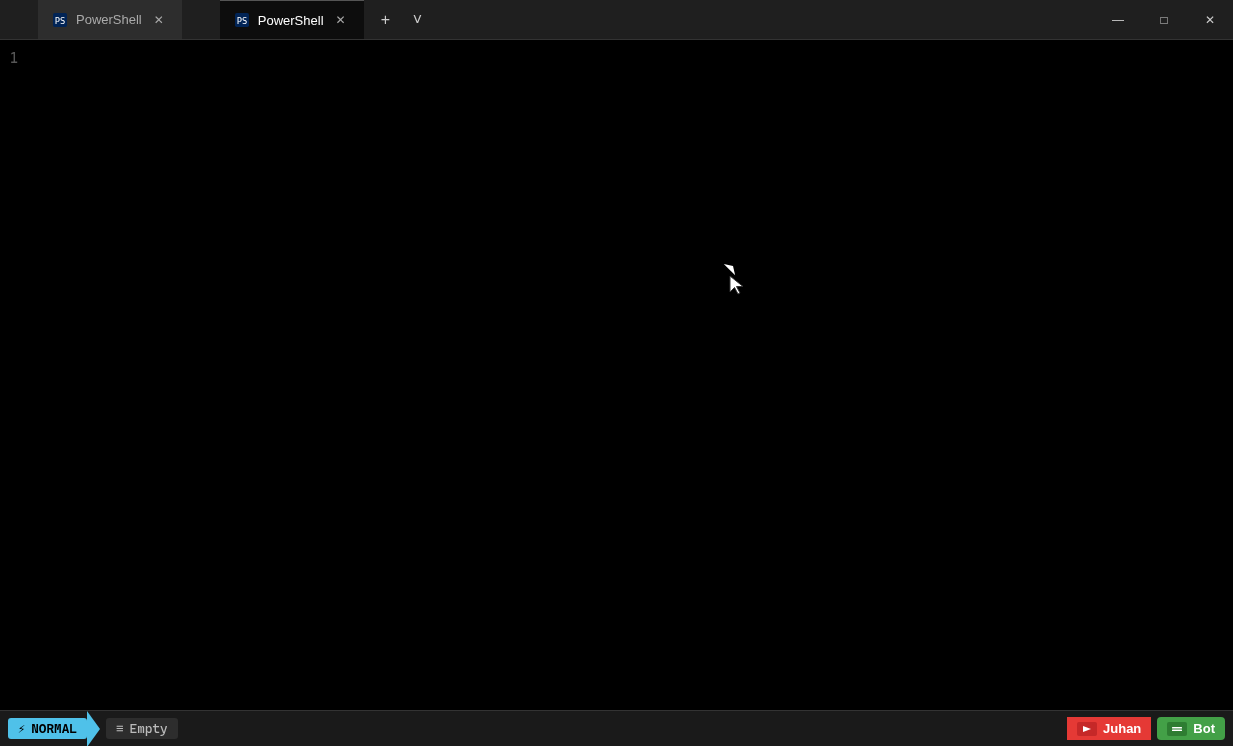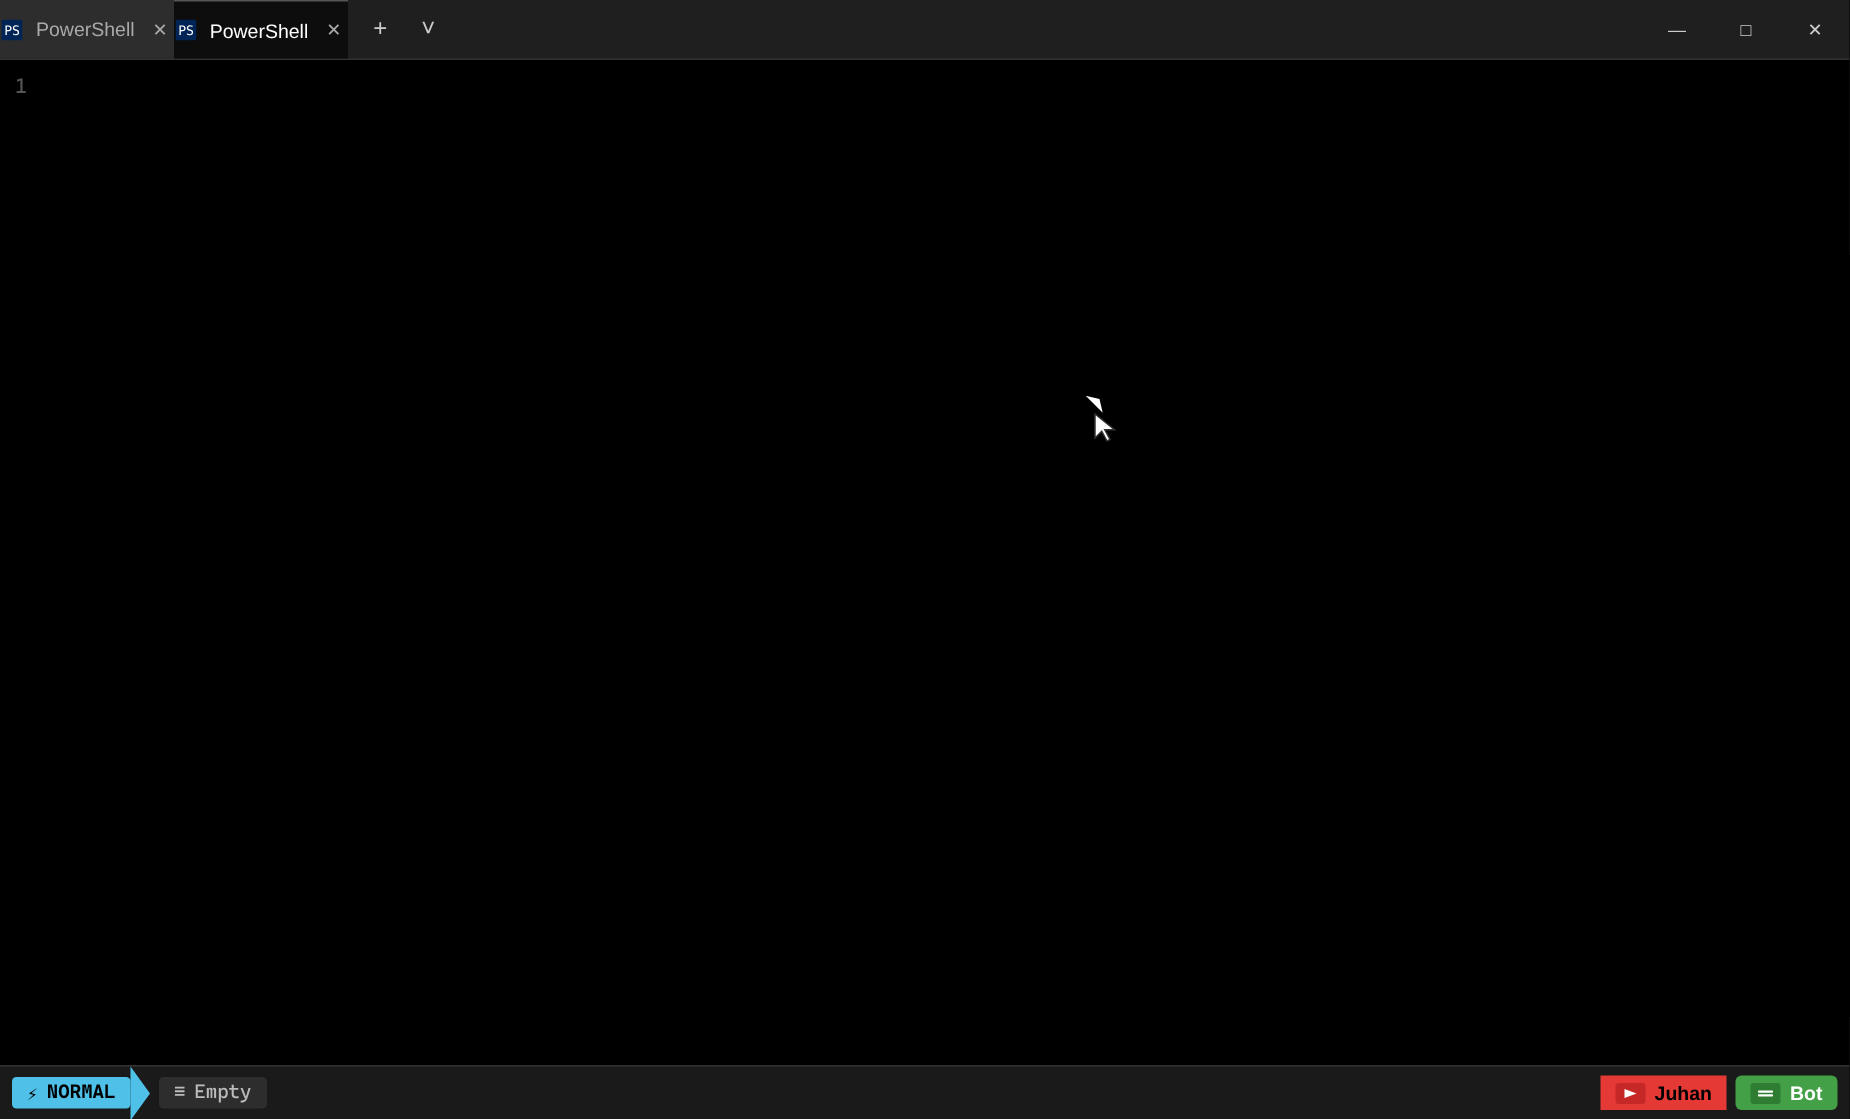--- a/index.html
+++ b/index.html
@@ -32,26 +32,27 @@
     .tab-group {
       display: flex;
       align-items: stretch;
       height: 100%;
     }
 
     .tab {
       display: flex;
       align-items: center;
       gap: 8px;
-      padding: 0 0;
+      padding: 0 14px;
       font-size: 13px;
       cursor: pointer;
       position: relative;
       height: 100%;
       white-space: nowrap;
+      margin-left: 38px;
     }
 
     .tab.inactive {
       background: #2d2d2d;
       color: #aaa;
     }
 
     .tab.active {
       background: #0d0d0d;
       color: #fff;
@@ -186,21 +187,21 @@
       display: flex;
       align-items: center;
       gap: 6px;
     }
 
     .user-badge {
       display: flex;
       align-items: center;
       gap: 6px;
       background: #e53935;
-      color: #000000;
+      color: #ffffff;
       padding: 4px 10px;
       border-radius: 0;
       font-size: 13px;
       font-weight: 600;
     }
 
     .user-icon {
       width: 20px;
       height: 14px;
       background: #c62828;

